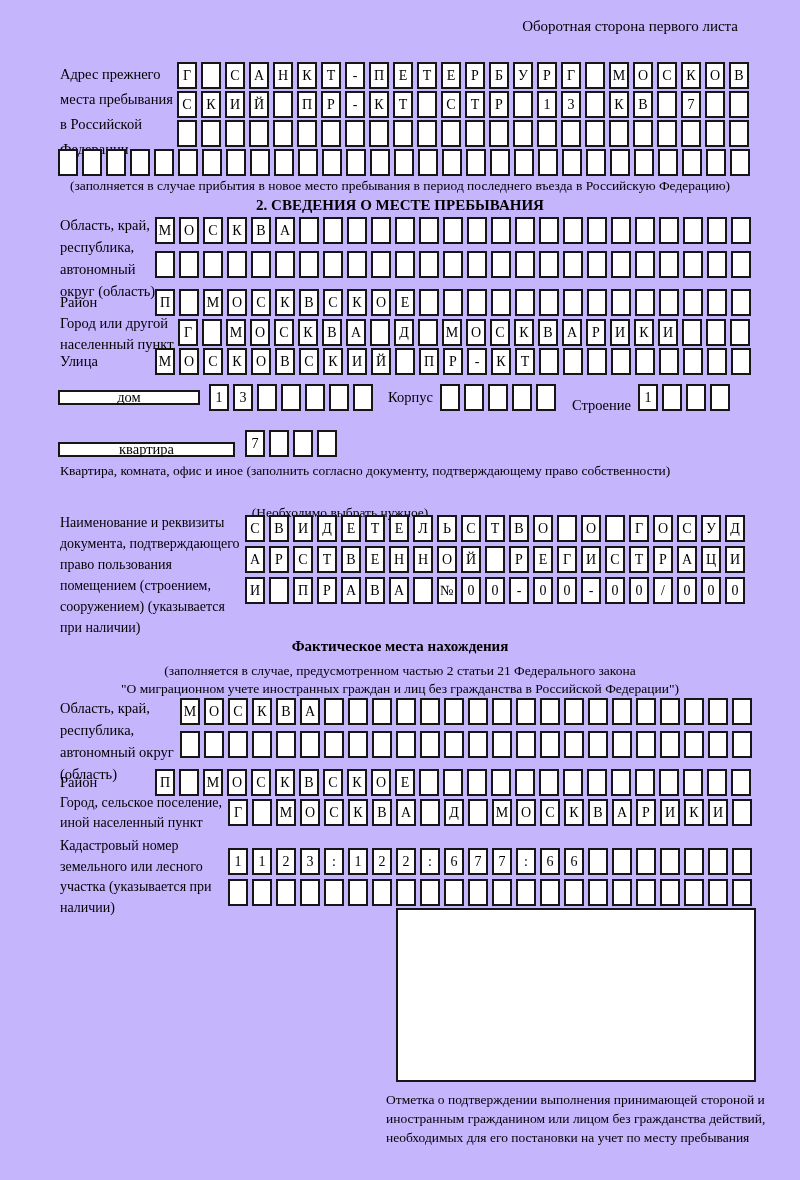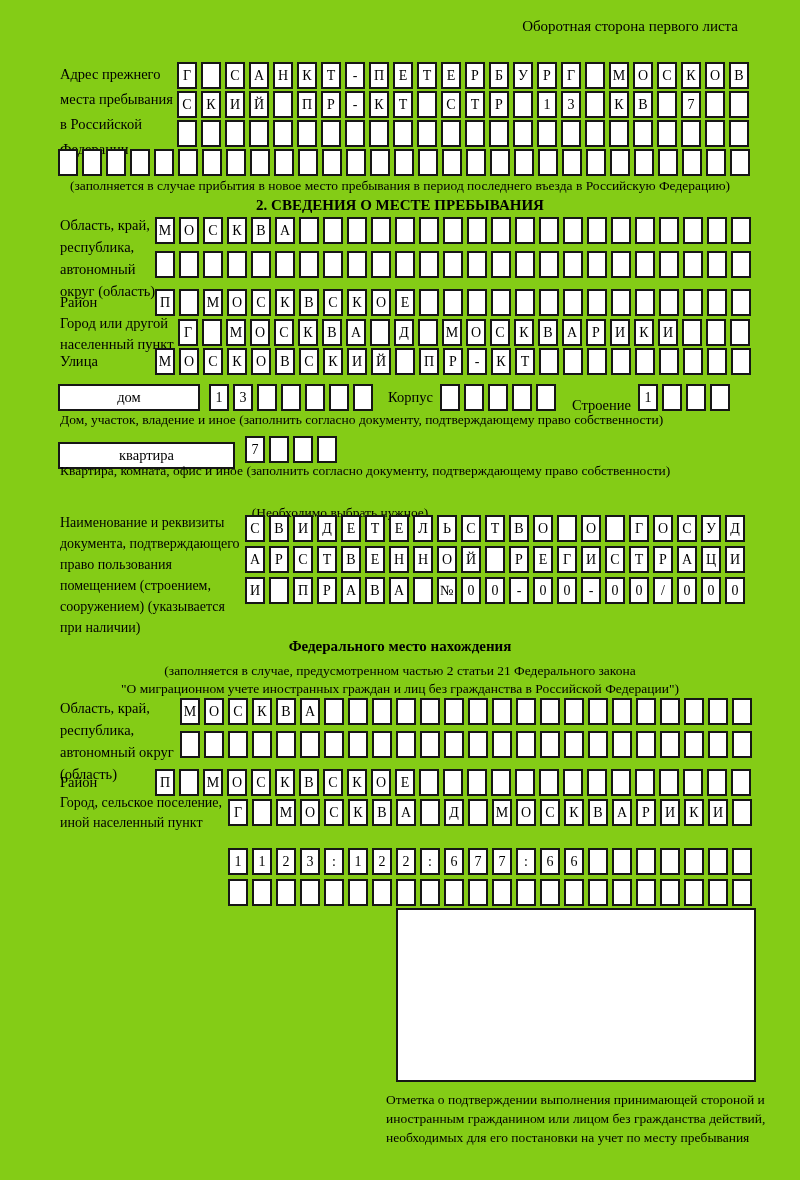--- a/index.html
+++ b/index.html
@@ -1,24 +1,24 @@
 <!DOCTYPE html>
 <html><head>
 <meta charset="utf-8">
 <style>
   * { margin:0; padding:0; box-sizing:border-box; }
   html,body { background:#fff; }
   body { font-family:"Liberation Serif","DejaVu Serif",serif; color:#000; }
-  .page { position:relative; width:800px; height:1180px; background:#84cc16; overflow:hidden; }
+  .page { position:relative; width:800px; height:1180px; background:#c4b5fd; overflow:hidden; }
   .abs { position:absolute; }
   .cellrow { position:absolute; display:flex; gap:4px; }
   .cellrow-inline { display:flex; gap:4px; }
   .cell { flex:0 0 auto; width:20px; height:27px; border:2px solid #161616; display:flex;
           align-items:center; justify-content:center; font-size:14px; line-height:1; background:#fff; }
-  .widebox { border:2px solid #161616; height:27px; display:flex; align-items:center;
+  .widebox { border:2px solid #161616; height:15px; display:flex; align-items:center;
              justify-content:center; font-size:14.5px; background:#fff; flex:0 0 auto; }
   .label { font-size:14.5px; line-height:21px; }
   .note { font-size:13.5px; }
   .title { font-weight:bold; font-size:15px; }
   .center { text-align:center; width:100%; }
   .checkbox { flex:0 0 auto; width:23px; height:26px; border:2px solid #161616; display:flex;
               align-items:center; justify-content:center; font-size:14px; background:#fff; }
   .stay-row { position:absolute; display:flex; align-items:center; }
   .bigbox { position:absolute; border:2px solid #161616; background:#fff; }
 </style>
@@ -305,21 +305,20 @@
         <span class="cell"></span>
       </div>
     <div class="label" style="margin:16px 7px 0 16px;">Строение</div>
     <div class="cellrow-inline">
         <span class="cell">1</span>
         <span class="cell"></span>
         <span class="cell"></span>
         <span class="cell"></span>
       </div>
   </div>
-  <div class="abs note" style="left:60px; top:412px;">Дом, участок, владение и иное (заполнить согласно документу, подтверждающему право собственности)</div>
 
   <div class="abs" style="left:58px; top:430px; display:flex; align-items:center;">
     <div class="widebox" style="width:177px; margin-right:10px;margin-top:12px;">квартира</div>
     <div class="cellrow-inline">
         <span class="cell">7</span>
         <span class="cell"></span>
         <span class="cell"></span>
         <span class="cell"></span>
       </div>
   </div>
@@ -391,21 +390,21 @@
       <span class="cell">0</span>
       <span class="cell">-</span>
       <span class="cell">0</span>
       <span class="cell">0</span>
       <span class="cell">/</span>
       <span class="cell">0</span>
       <span class="cell">0</span>
       <span class="cell">0</span>
     </div>
 
-  <div class="abs title center" style="top:638px;">Федерального место нахождения</div>
+  <div class="abs title center" style="top:638px;">Фактическое места нахождения</div>
   <div class="abs note center" style="top:663px;">(заполняется в случае, предусмотренном частью 2 статьи 21 Федерального закона</div>
   <div class="abs note center" style="top:681px;">"О миграционном учете иностранных граждан и лиц без гражданства в Российской Федерации")</div>
 
   <div class="abs label" style="left:60px; top:697px; width:126px; line-height:22px;">Область, край, республика, автономный округ (область)</div>
   <div class="cellrow" style="left:180px; top:698px;">
       <span class="cell">М</span>
       <span class="cell">О</span>
       <span class="cell">С</span>
       <span class="cell">К</span>
       <span class="cell">В</span>
@@ -504,20 +503,21 @@
       <span class="cell">К</span>
       <span class="cell">В</span>
       <span class="cell">А</span>
       <span class="cell">Р</span>
       <span class="cell">И</span>
       <span class="cell">К</span>
       <span class="cell">И</span>
       <span class="cell"></span>
     </div>
 
+  <div class="abs label" style="left:60px; top:836px; width:168px; line-height:20.5px; font-size:14px;">Кадастровый номер земельного или лесного участка (указывается при наличии)</div>
   <div class="cellrow" style="left:228px; top:848px;">
       <span class="cell">1</span>
       <span class="cell">1</span>
       <span class="cell">2</span>
       <span class="cell">3</span>
       <span class="cell">:</span>
       <span class="cell">1</span>
       <span class="cell">2</span>
       <span class="cell">2</span>
       <span class="cell">:</span>

